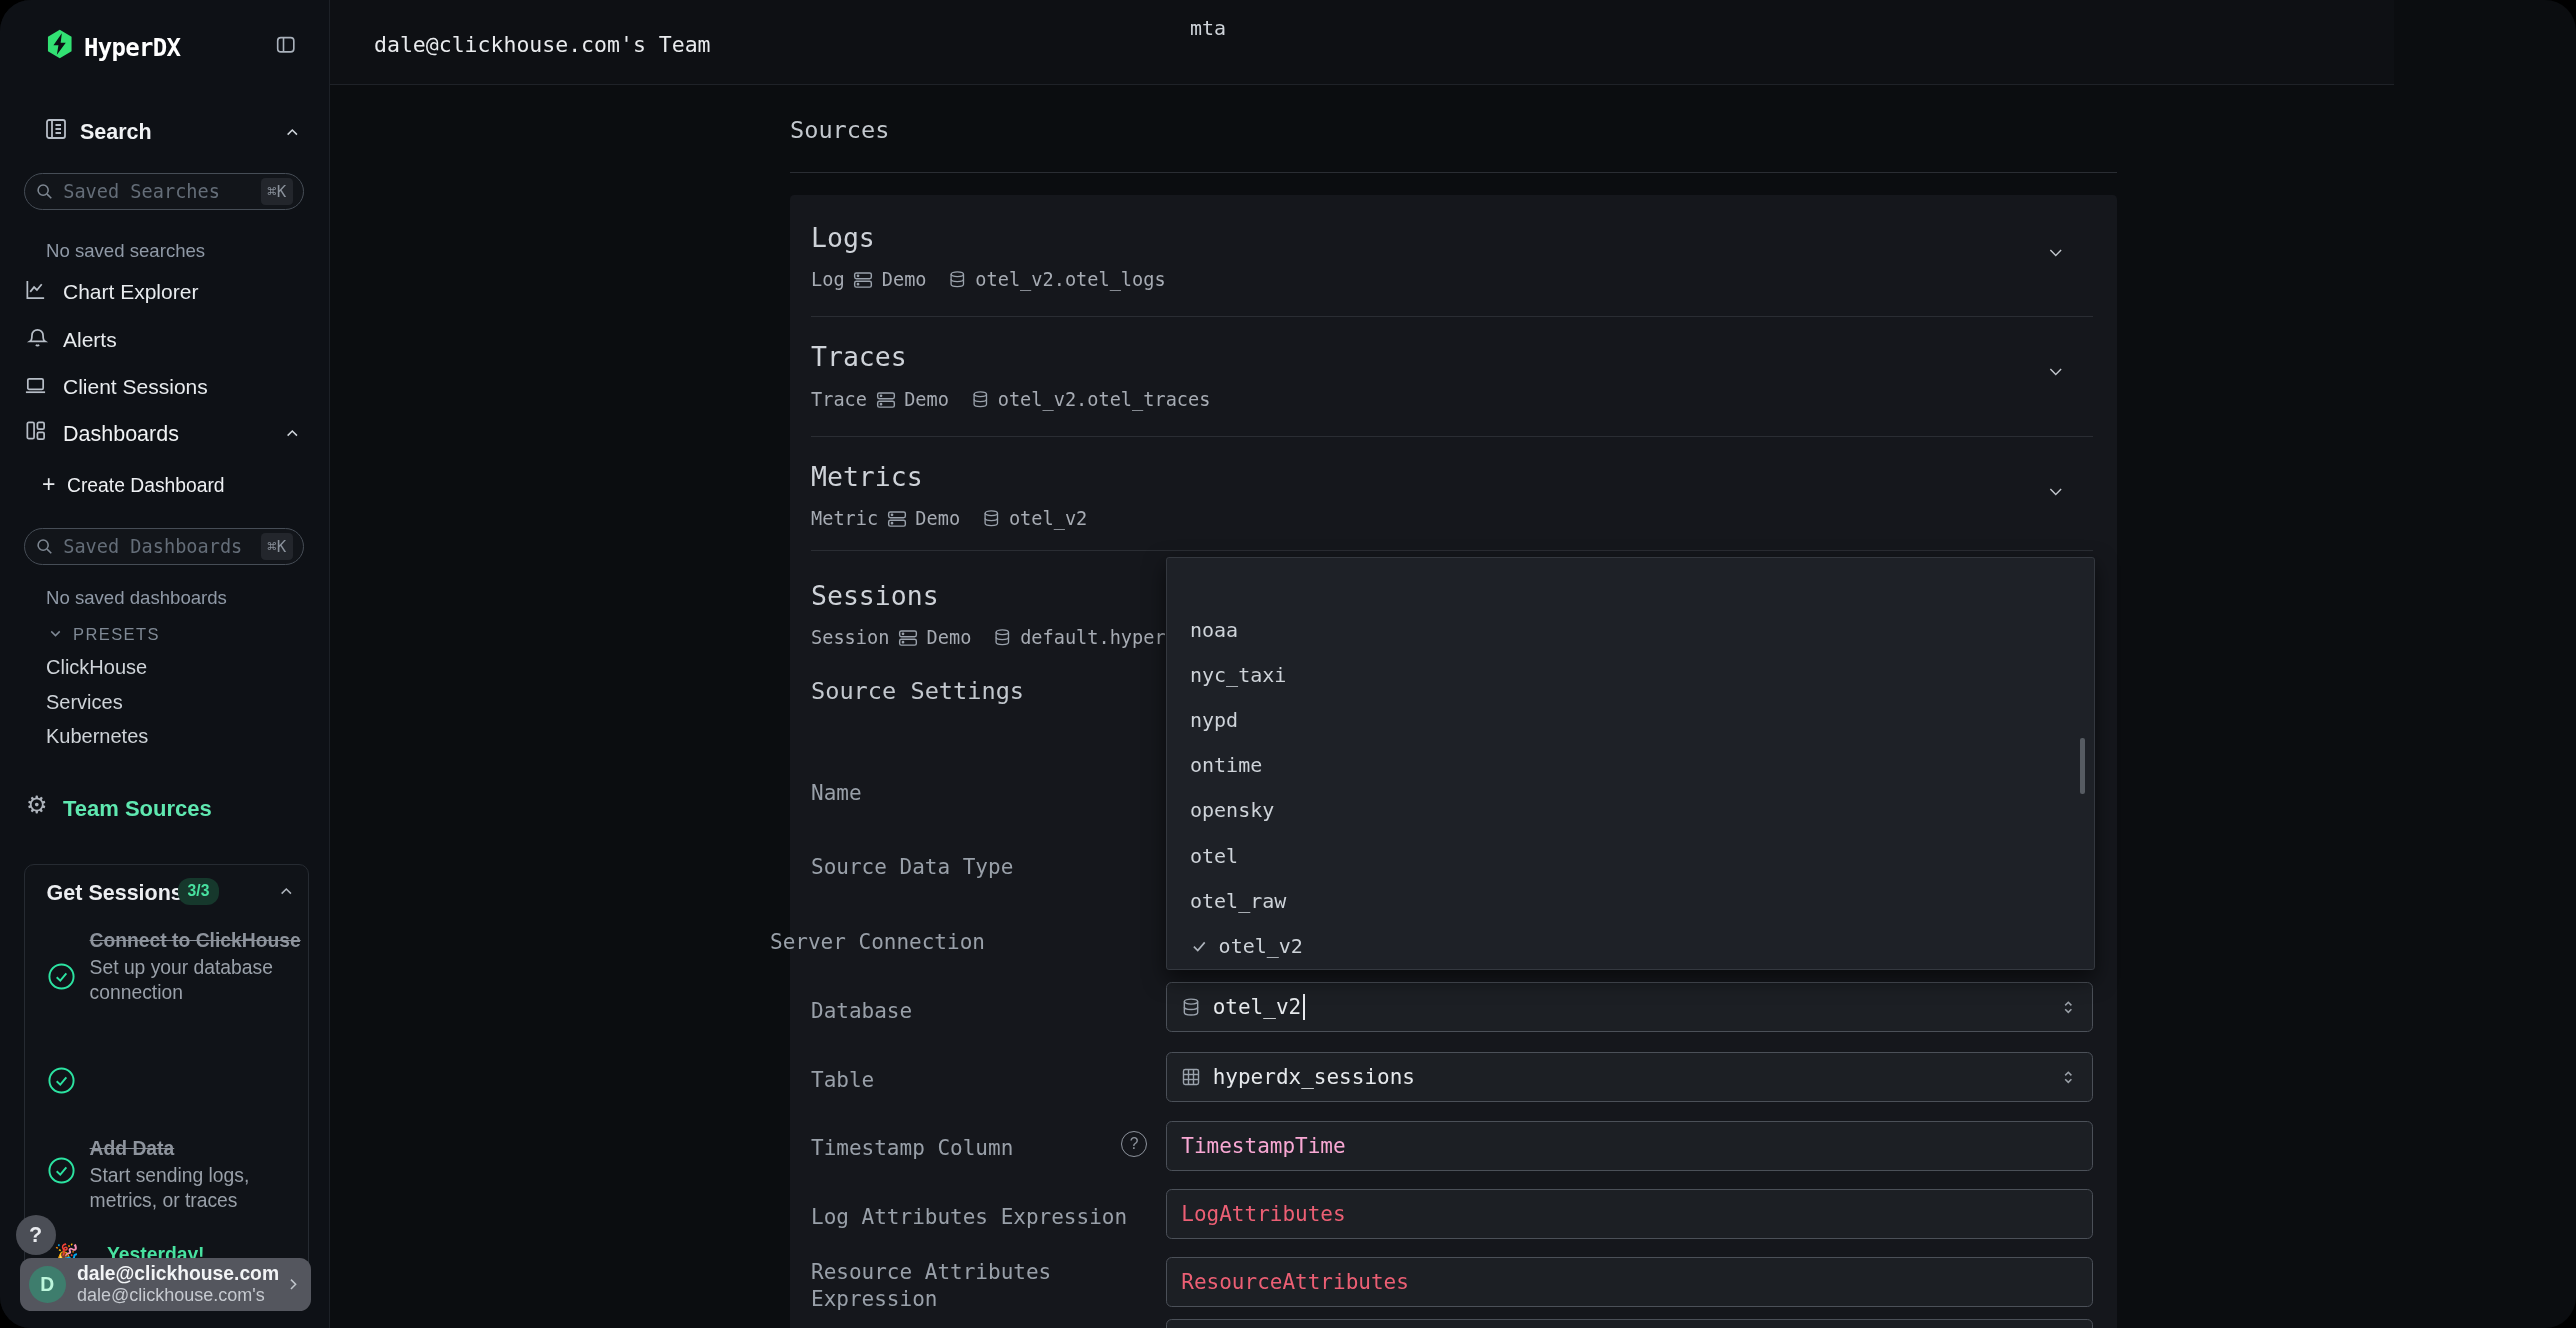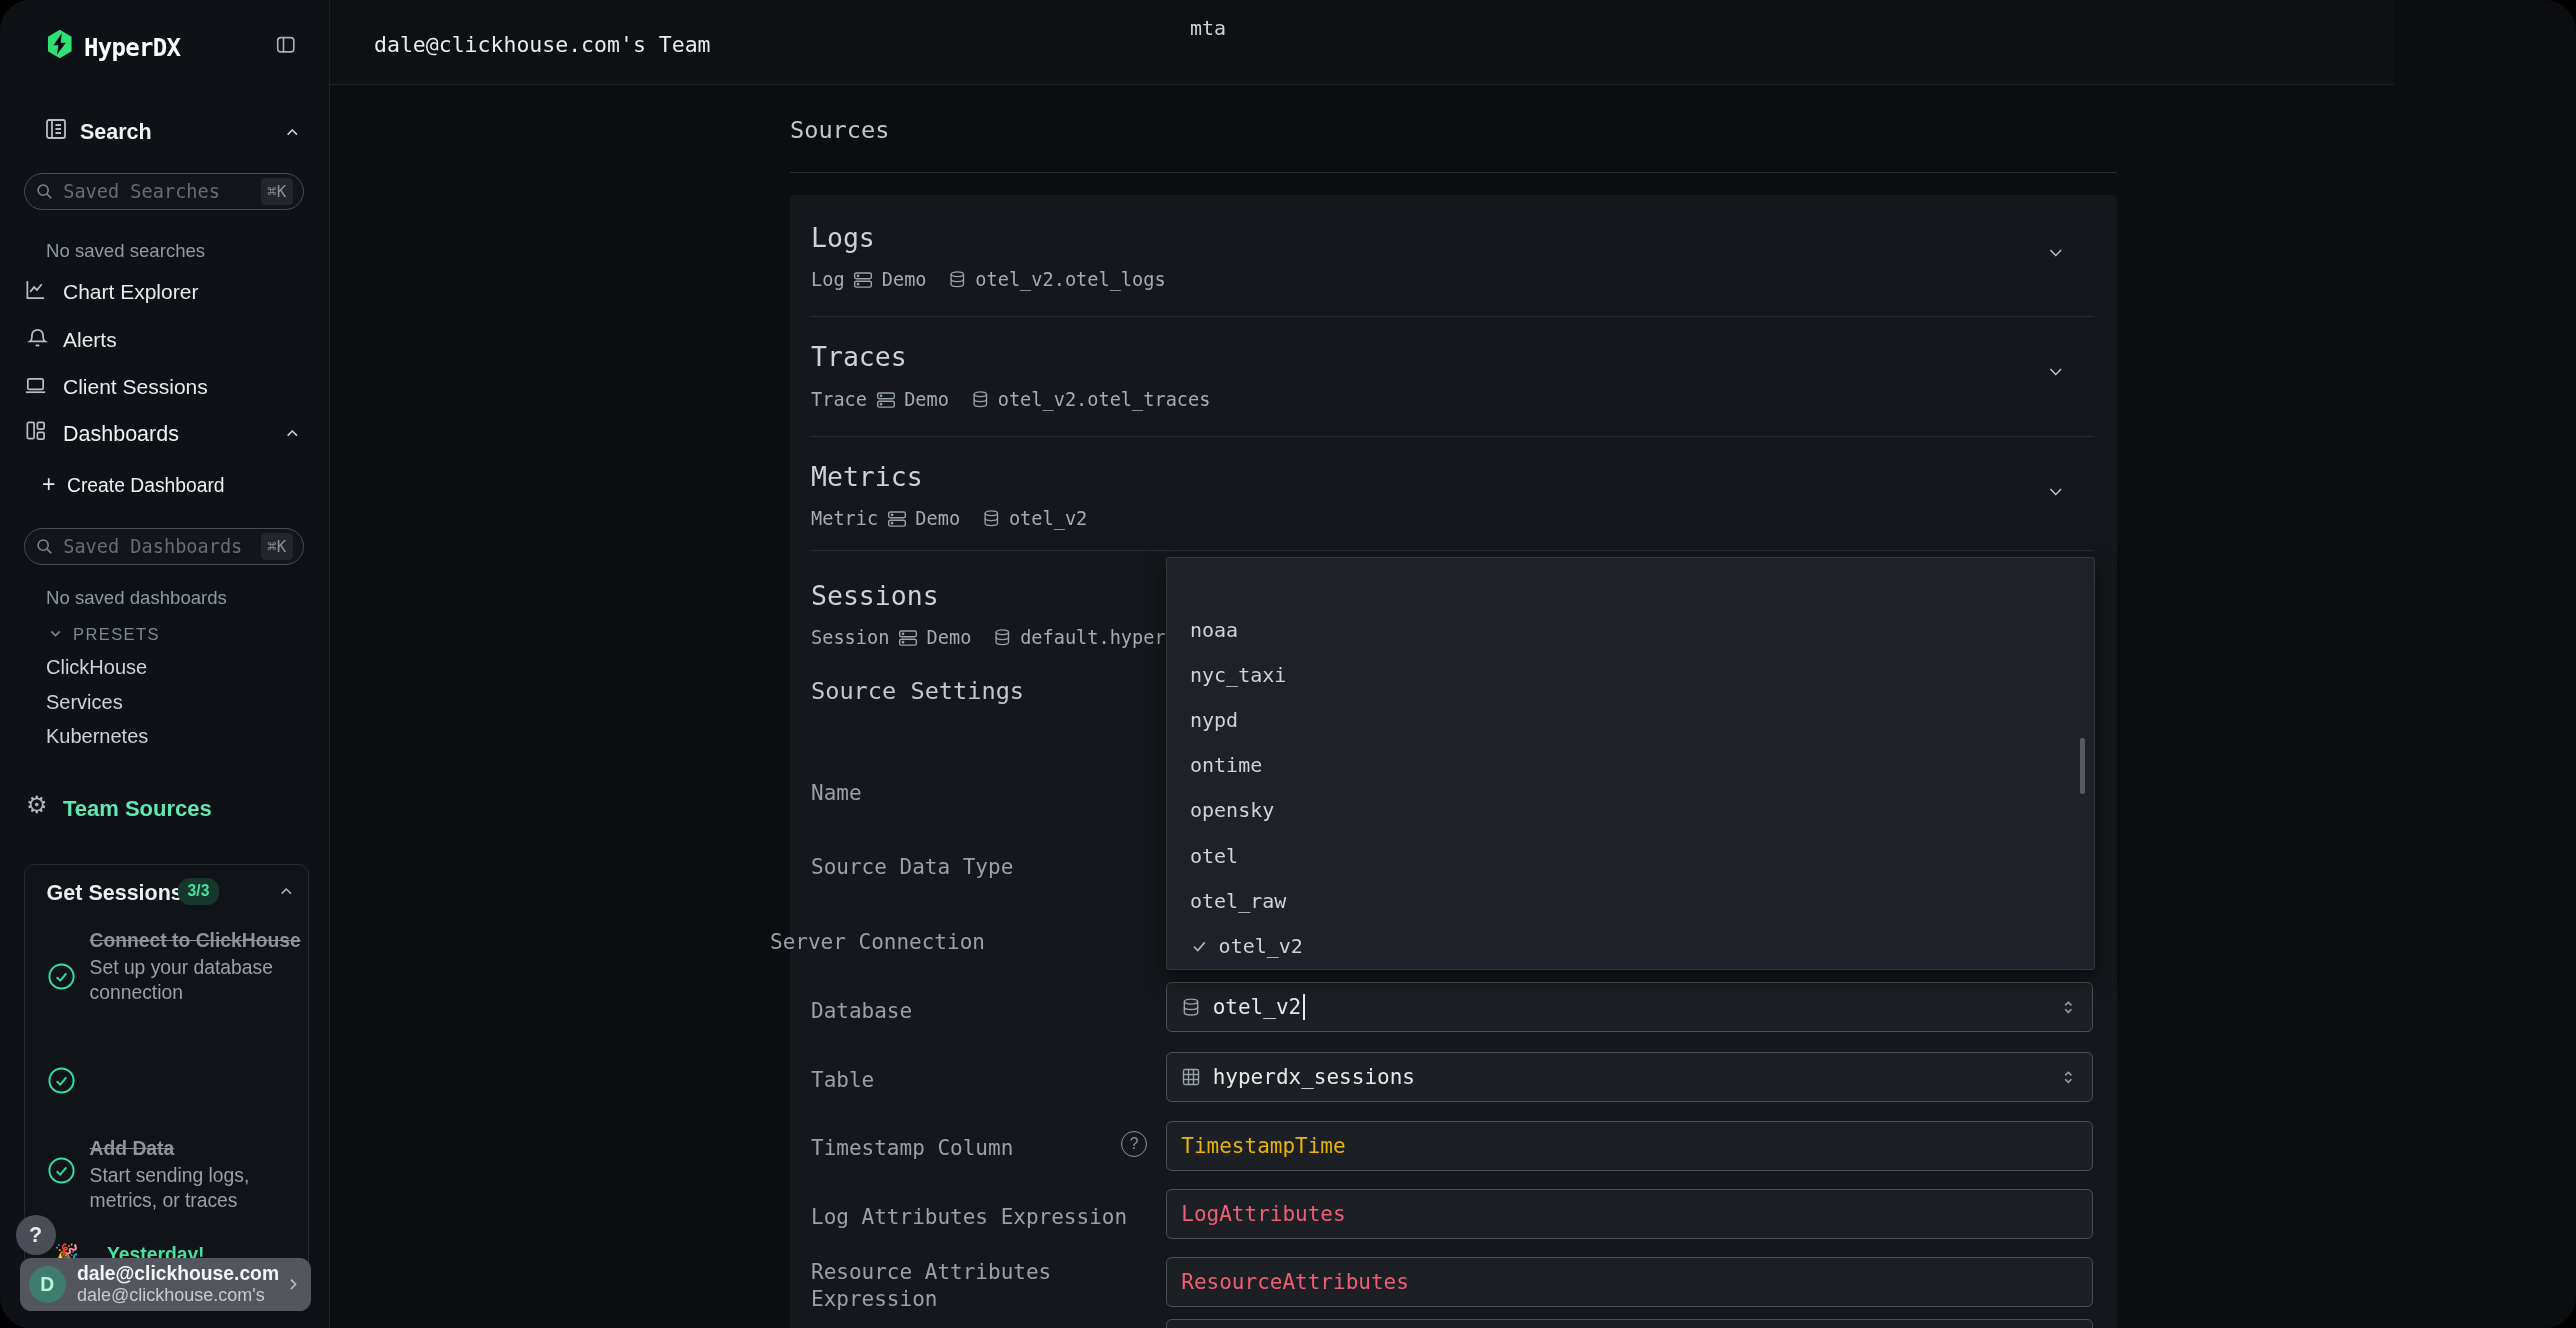--- a/index.html
+++ b/index.html
@@ -396,21 +396,21 @@
     <span class="mono val">hyperdx_sessions</span>
     <span class="stepper">
       <svg width="18.6" height="18.6" viewBox="0 0 24 24" fill="none" stroke="currentColor" stroke-width="2">
         <polyline points="8 9.5 12 5.5 16 9.5"></polyline>
           <polyline points="8 14.5 12 18.5 16 14.5"></polyline>
       </svg>
     </span>
   </div>
 
   <div class="input" style="top:1121px;">
-    <span class="mono pink" style="color:#eab308;">TimestampTime</span>
+    <span class="mono pink" style="color:#f9a8d4;">TimestampTime</span>
   </div>
 
   <div class="input" style="top:1189px;">
     <span class="mono pink" style="color:#ec5f74;">LogAttributes</span>
   </div>
 
   <div class="input" style="top:1257px;">
     <span class="mono pink" style="color:#ec5f74;">ResourceAttributes</span>
   </div>
 

